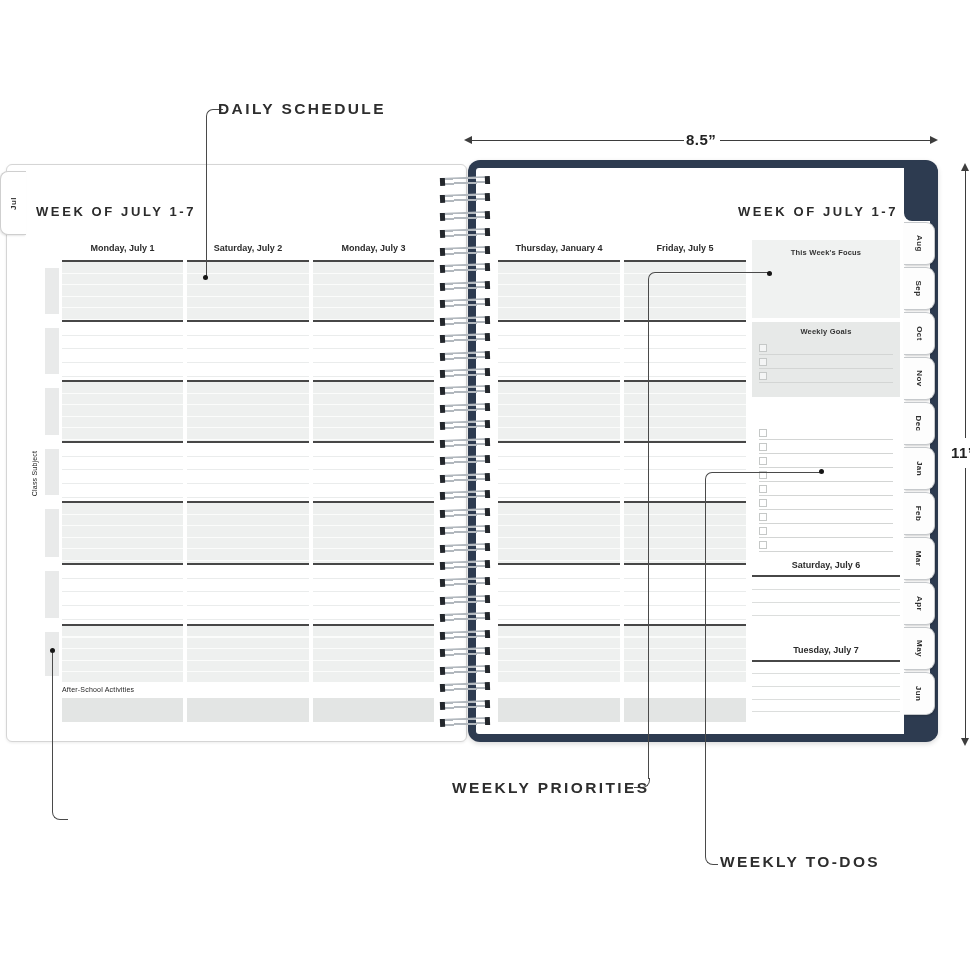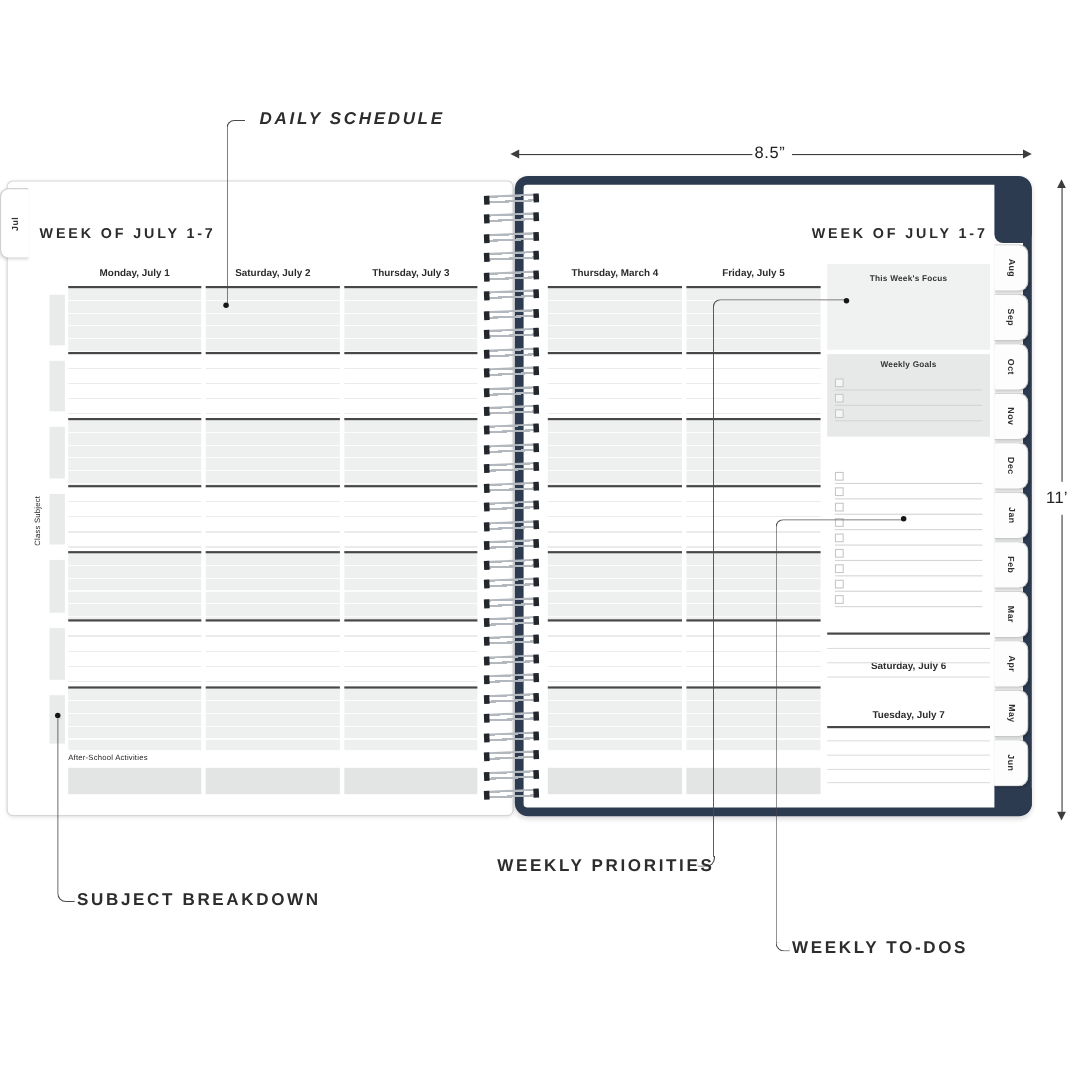--- a/index.html
+++ b/index.html
@@ -6,21 +6,21 @@
   .canvas{position:relative;width:970px;height:971px;background:#fff;overflow:hidden;
     font-family:"Liberation Sans",sans-serif;color:#2b2b2b;}
 
   
   .ann{position:absolute;font-size:15.5px;font-weight:600;letter-spacing:2.4px;color:#2d2d2d;white-space:nowrap;z-index:40;}
   .callout{position:absolute;border:0 solid var(--line,#4a4a4a);z-index:20;}
   .dot{position:absolute;width:5px;height:5px;border-radius:50%;background:#161616;z-index:30;}
 
   
   .dim-seg{position:absolute;background:#3d3d3d;z-index:40;}
-  .dim-label{position:absolute;font-size:15px;color:#222;letter-spacing:.5px;z-index:40;white-space:nowrap;}
+  .dim-label{position:absolute;font-size:15px;color:#222;letter-spacing:.5px;z-index:40;white-space:nowrap;font-weight:bold;}
   .arrow{position:absolute;width:0;height:0;z-index:40;}
   .arr-left{border-top:4.5px solid transparent;border-bottom:4.5px solid transparent;border-right:8px solid #3d3d3d;}
   .arr-right{border-top:4.5px solid transparent;border-bottom:4.5px solid transparent;border-left:8px solid #3d3d3d;}
   .arr-up{border-left:4.5px solid transparent;border-right:4.5px solid transparent;border-bottom:8px solid #3d3d3d;}
   .arr-down{border-left:4.5px solid transparent;border-right:4.5px solid transparent;border-top:8px solid #3d3d3d;}
 
   
   .page-left{position:absolute;left:6px;top:164px;width:459px;height:576px;background:#fff;
     border:1px solid #d5d5d5;border-radius:6px;box-shadow:0 1px 3px rgba(0,0,0,.08);z-index:1;}
   .jul-tab{position:absolute;left:0;top:171px;width:25px;height:62px;background:#fff;border:1px solid #cfcfcf;border-right:none;
@@ -64,25 +64,24 @@
     background:linear-gradient(180deg,#b2b8be 0 2px,rgba(255,255,255,0) 2px 5px,#b2b8be 5px 7px,rgba(255,255,255,0) 7px);}
   .loop::before,.loop::after{content:"";position:absolute;top:0;width:5px;height:8px;background:#23272c;}
   .loop::before{left:-1px;}
   .loop::after{right:-1px;}
 </style>
 </head>
 <body>
 
 <div class="canvas" id="canvas">
 
-  <div class="ann" style="left:236px;top:100px;font-style:italic;">DAILY SCHEDULE</div>
+  <div class="ann" style="left:218px;top:100px;">DAILY SCHEDULE</div>
   <div class="callout" style="left:206px;top:109px;width:16px;height:169px;border-left-width:1.5px;border-top-width:1.5px;border-top-left-radius:7px;"></div>
   <div class="dot" style="left:203px;top:275px;"></div>
 
-  <div class="ann" style="left:70px;top:810px;">SUBJECT BREAKDOWN</div>
   <div class="callout" style="left:52px;top:653px;width:15px;height:166px;border-left-width:1.5px;border-bottom-width:1.5px;border-bottom-left-radius:8px;"></div>
   <div class="dot" style="left:50px;top:648px;"></div>
 
   <div class="ann" style="left:452px;top:779px;">WEEKLY PRIORITIES</div>
   <div class="callout" style="left:648px;top:272px;width:121px;height:506px;border-left-width:1.5px;border-top-width:1.5px;border-top-left-radius:7px;"></div>
   <div class="callout" style="left:634px;top:778px;width:15px;height:9px;border-right-width:1.5px;border-bottom-width:1.5px;border-bottom-right-radius:8px;"></div>
   <div class="dot" style="left:767px;top:271px;"></div>
 
   <div class="ann" style="left:720px;top:853px;">WEEKLY TO-DOS</div>
   <div class="callout" style="left:705px;top:472px;width:116px;height:384px;border-left-width:1.5px;border-top-width:1.5px;border-top-left-radius:7px;"></div>
@@ -133,29 +132,29 @@
       <div class="cb-row"></div>
       <div class="cb-row"></div>
       <div class="cb-row"></div>
       <div class="cb-row"></div>
       <div class="cb-row"></div>
       <div class="cb-row"></div>
       <div class="cb-row"></div>
       <div class="cb-row"></div>
     </div>
 
-  <div class="wk-title" style="top:560px;margin-top:40px;">Saturday, July 6</div>
+  <div class="wk-title" style="top:560px;">Saturday, July 6</div>
   <div class="wk-underline" style="top:575px;"></div>
   <div class="wk-title" style="top:645px;">Tuesday, July 7</div>
   <div class="wk-underline" style="top:660px;"></div>
 
 <div class="day-header" style="left: 62px; width: 121px;">Monday, July 1</div>
     <div class="day-header" style="left: 187px; width: 122px;">Saturday, July 2</div>
-    <div class="day-header" style="left: 313px; width: 121px;">Thursday, July 3</div>
-    <div class="day-header" style="left: 498px; width: 122px;">Thursday, March 4</div>
+    <div class="day-header" style="left: 313px; width: 121px;">Monday, July 3</div>
+    <div class="day-header" style="left: 498px; width: 122px;">Thursday, January 4</div>
     <div class="day-header" style="left: 624px; width: 122px;">Friday, July 5</div>
     <div class="blk blk-s" style="left: 62px; top: 260px; width: 121px; height: 60px;"></div>
     <div class="blk blk-w" style="left: 62px; top: 320px; width: 121px; height: 60px;"></div>
     <div class="blk blk-s" style="left: 62px; top: 380px; width: 121px; height: 61px;"></div>
     <div class="blk blk-w" style="left: 62px; top: 441px; width: 121px; height: 60px;"></div>
     <div class="blk blk-s" style="left: 62px; top: 501px; width: 121px; height: 62px;"></div>
     <div class="blk blk-w" style="left: 62px; top: 563px; width: 121px; height: 61px;"></div>
     <div class="blk blk-s" style="left: 62px; top: 624px; width: 121px; height: 58px;"></div>
     <div class="band" style="left: 62px; width: 121px;"></div>
     <div class="blk blk-s" style="left: 187px; top: 260px; width: 122px; height: 60px;"></div>

